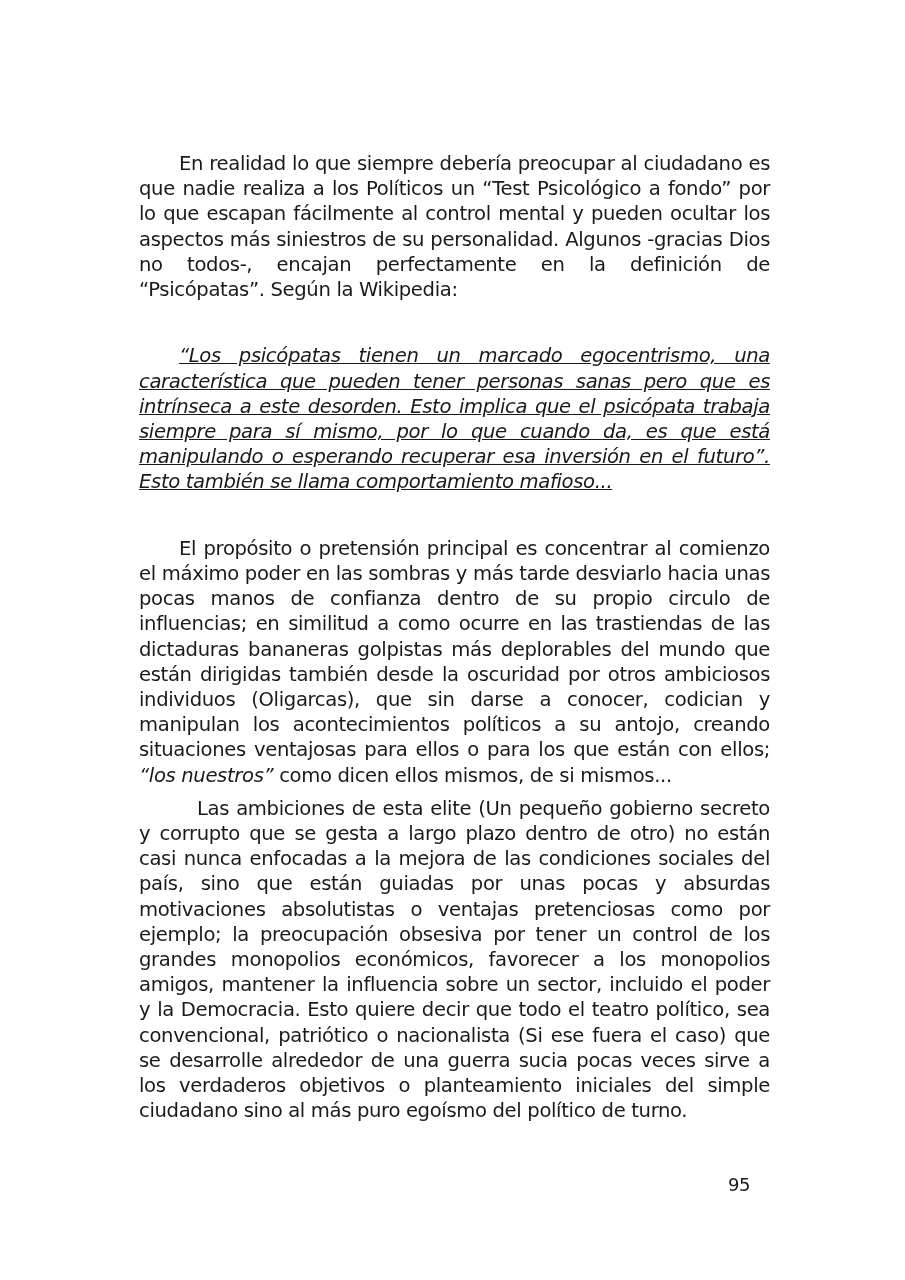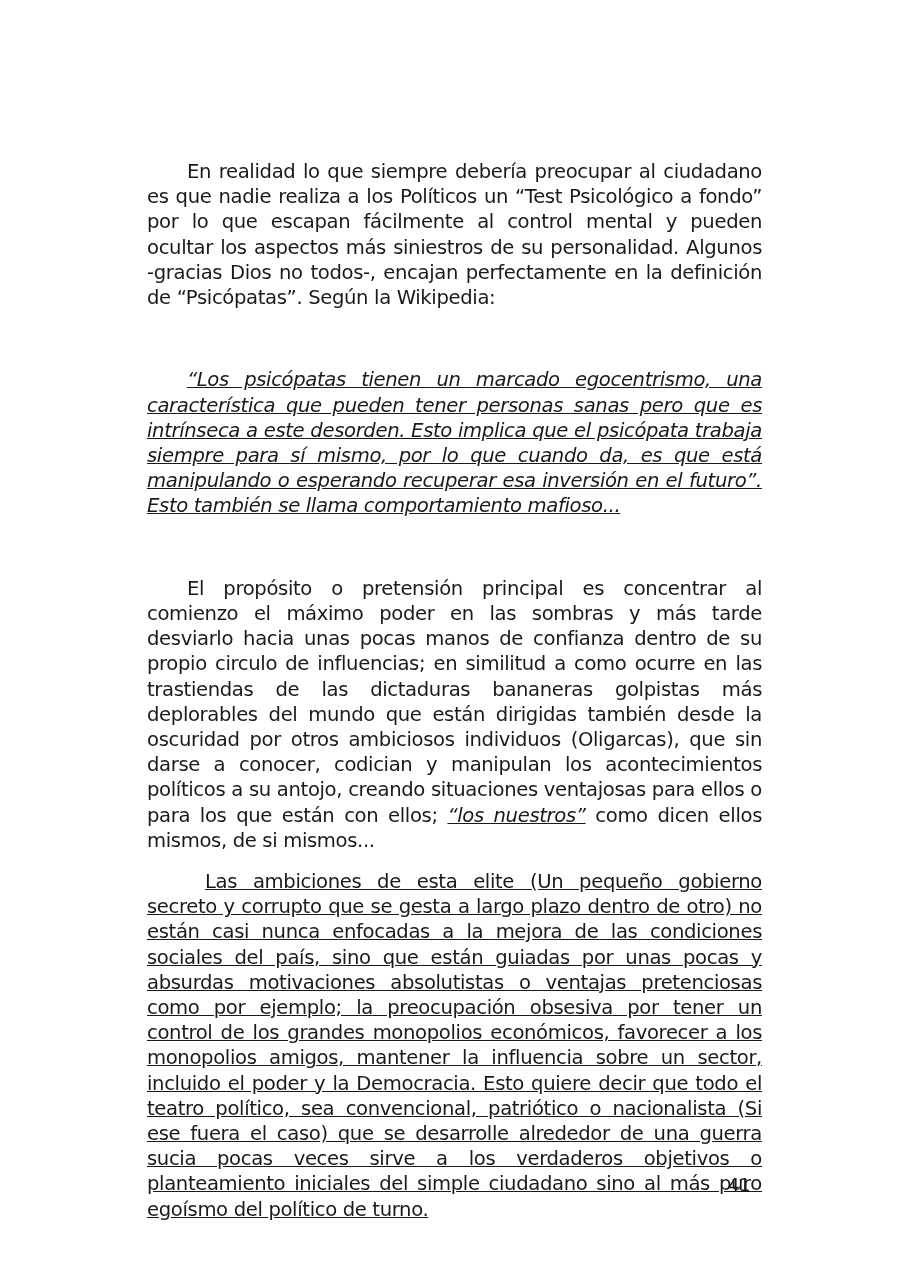--- a/index.html
+++ b/index.html
@@ -10,26 +10,26 @@
       top: 143px;
       width: 647px;
       font-family: "DejaVu Sans", sans-serif;
       font-size: 19.6px;
       line-height: 25.2px;
       color: #1a1a1a;
       text-align: justify;
       letter-spacing: -0.35px;
       word-spacing: 0px;
     }
-    .page p { margin: 16px; }
+    .page p { margin: 8px; }
     .indent { text-indent: 40px; }
-    .indent-wide { text-indent: 58px; text-decoration: underline; }
+    .indent-wide { text-indent: 58px; }
     .gap { height: 25.2px; }
     .quote { font-style: italic; text-decoration: underline; }
-    em { font-style: italic; text-decoration: underline; }
+    em { font-style: italic; }
     .page-number {
       position: absolute;
       left: 728px;
       top: 1174px;
       font-family: "DejaVu Sans", sans-serif;
       font-size: 18px;
       color: #1a1a1a;
       letter-spacing: -0.5px;
     }
   </style>
@@ -38,13 +38,13 @@
 
 <div class="page">
   <p class="indent">En realidad lo que siempre debería preocupar al ciudadano es que nadie realiza a los Políticos un “Test Psicológico a fondo” por lo que escapan fácilmente al control mental y pueden ocultar los aspectos más siniestros de su personalidad. Algunos -gracias Dios no todos-, encajan perfectamente en la definición de “Psicópatas”. Según la Wikipedia:</p>
   <div class="gap"></div>
   <p class="indent quote">“Los psicópatas tienen un marcado egocentrismo, una característica que pueden tener personas sanas pero que es intrínseca a este desorden. Esto implica que el psicópata trabaja siempre para sí mismo, por lo que cuando da, es que está manipulando o esperando recuperar esa inversión en el futuro”. Esto también se llama comportamiento mafioso...</p>
   <div class="gap"></div>
   <p class="indent"><span>El propósito o pretensión principal es concentrar al comienzo el máximo poder en las sombras y más tarde desviarlo hacia unas pocas manos de confianza dentro de su propio circulo de influencias; en similitud a como ocurre en las trastiendas de las dictaduras bananeras golpistas más deplorables del mundo que están dirigidas también desde la oscuridad por otros ambiciosos individuos (Oligarcas), que sin darse a conocer, codician y manipulan los acontecimientos políticos a su antojo, creando situaciones ventajosas para ellos o para los que están con ellos; </span><em>“los nuestros”</em><span> como dicen ellos mismos, de si mismos...</span></p>
   <p class="indent-wide">Las ambiciones de esta elite (Un pequeño gobierno secreto y corrupto que se gesta a largo plazo dentro de otro) no están casi nunca enfocadas a la mejora de las condiciones sociales del país, sino que están guiadas por unas pocas y absurdas motivaciones absolutistas o ventajas pretenciosas como por ejemplo; la preocupación obsesiva por tener un control de los grandes monopolios económicos, favorecer a los monopolios amigos, mantener la influencia sobre un sector, incluido el poder y la Democracia. Esto quiere decir que todo el teatro político, sea convencional, patriótico o nacionalista (Si ese fuera el caso) que se desarrolle alrededor de una guerra sucia pocas veces sirve a los verdaderos objetivos o planteamiento iniciales del simple ciudadano sino al más puro egoísmo del político de turno.</p>
 </div>
 
-<div class="page-number">41</div>
+<div class="page-number">95</div>
 
 </body></html>

